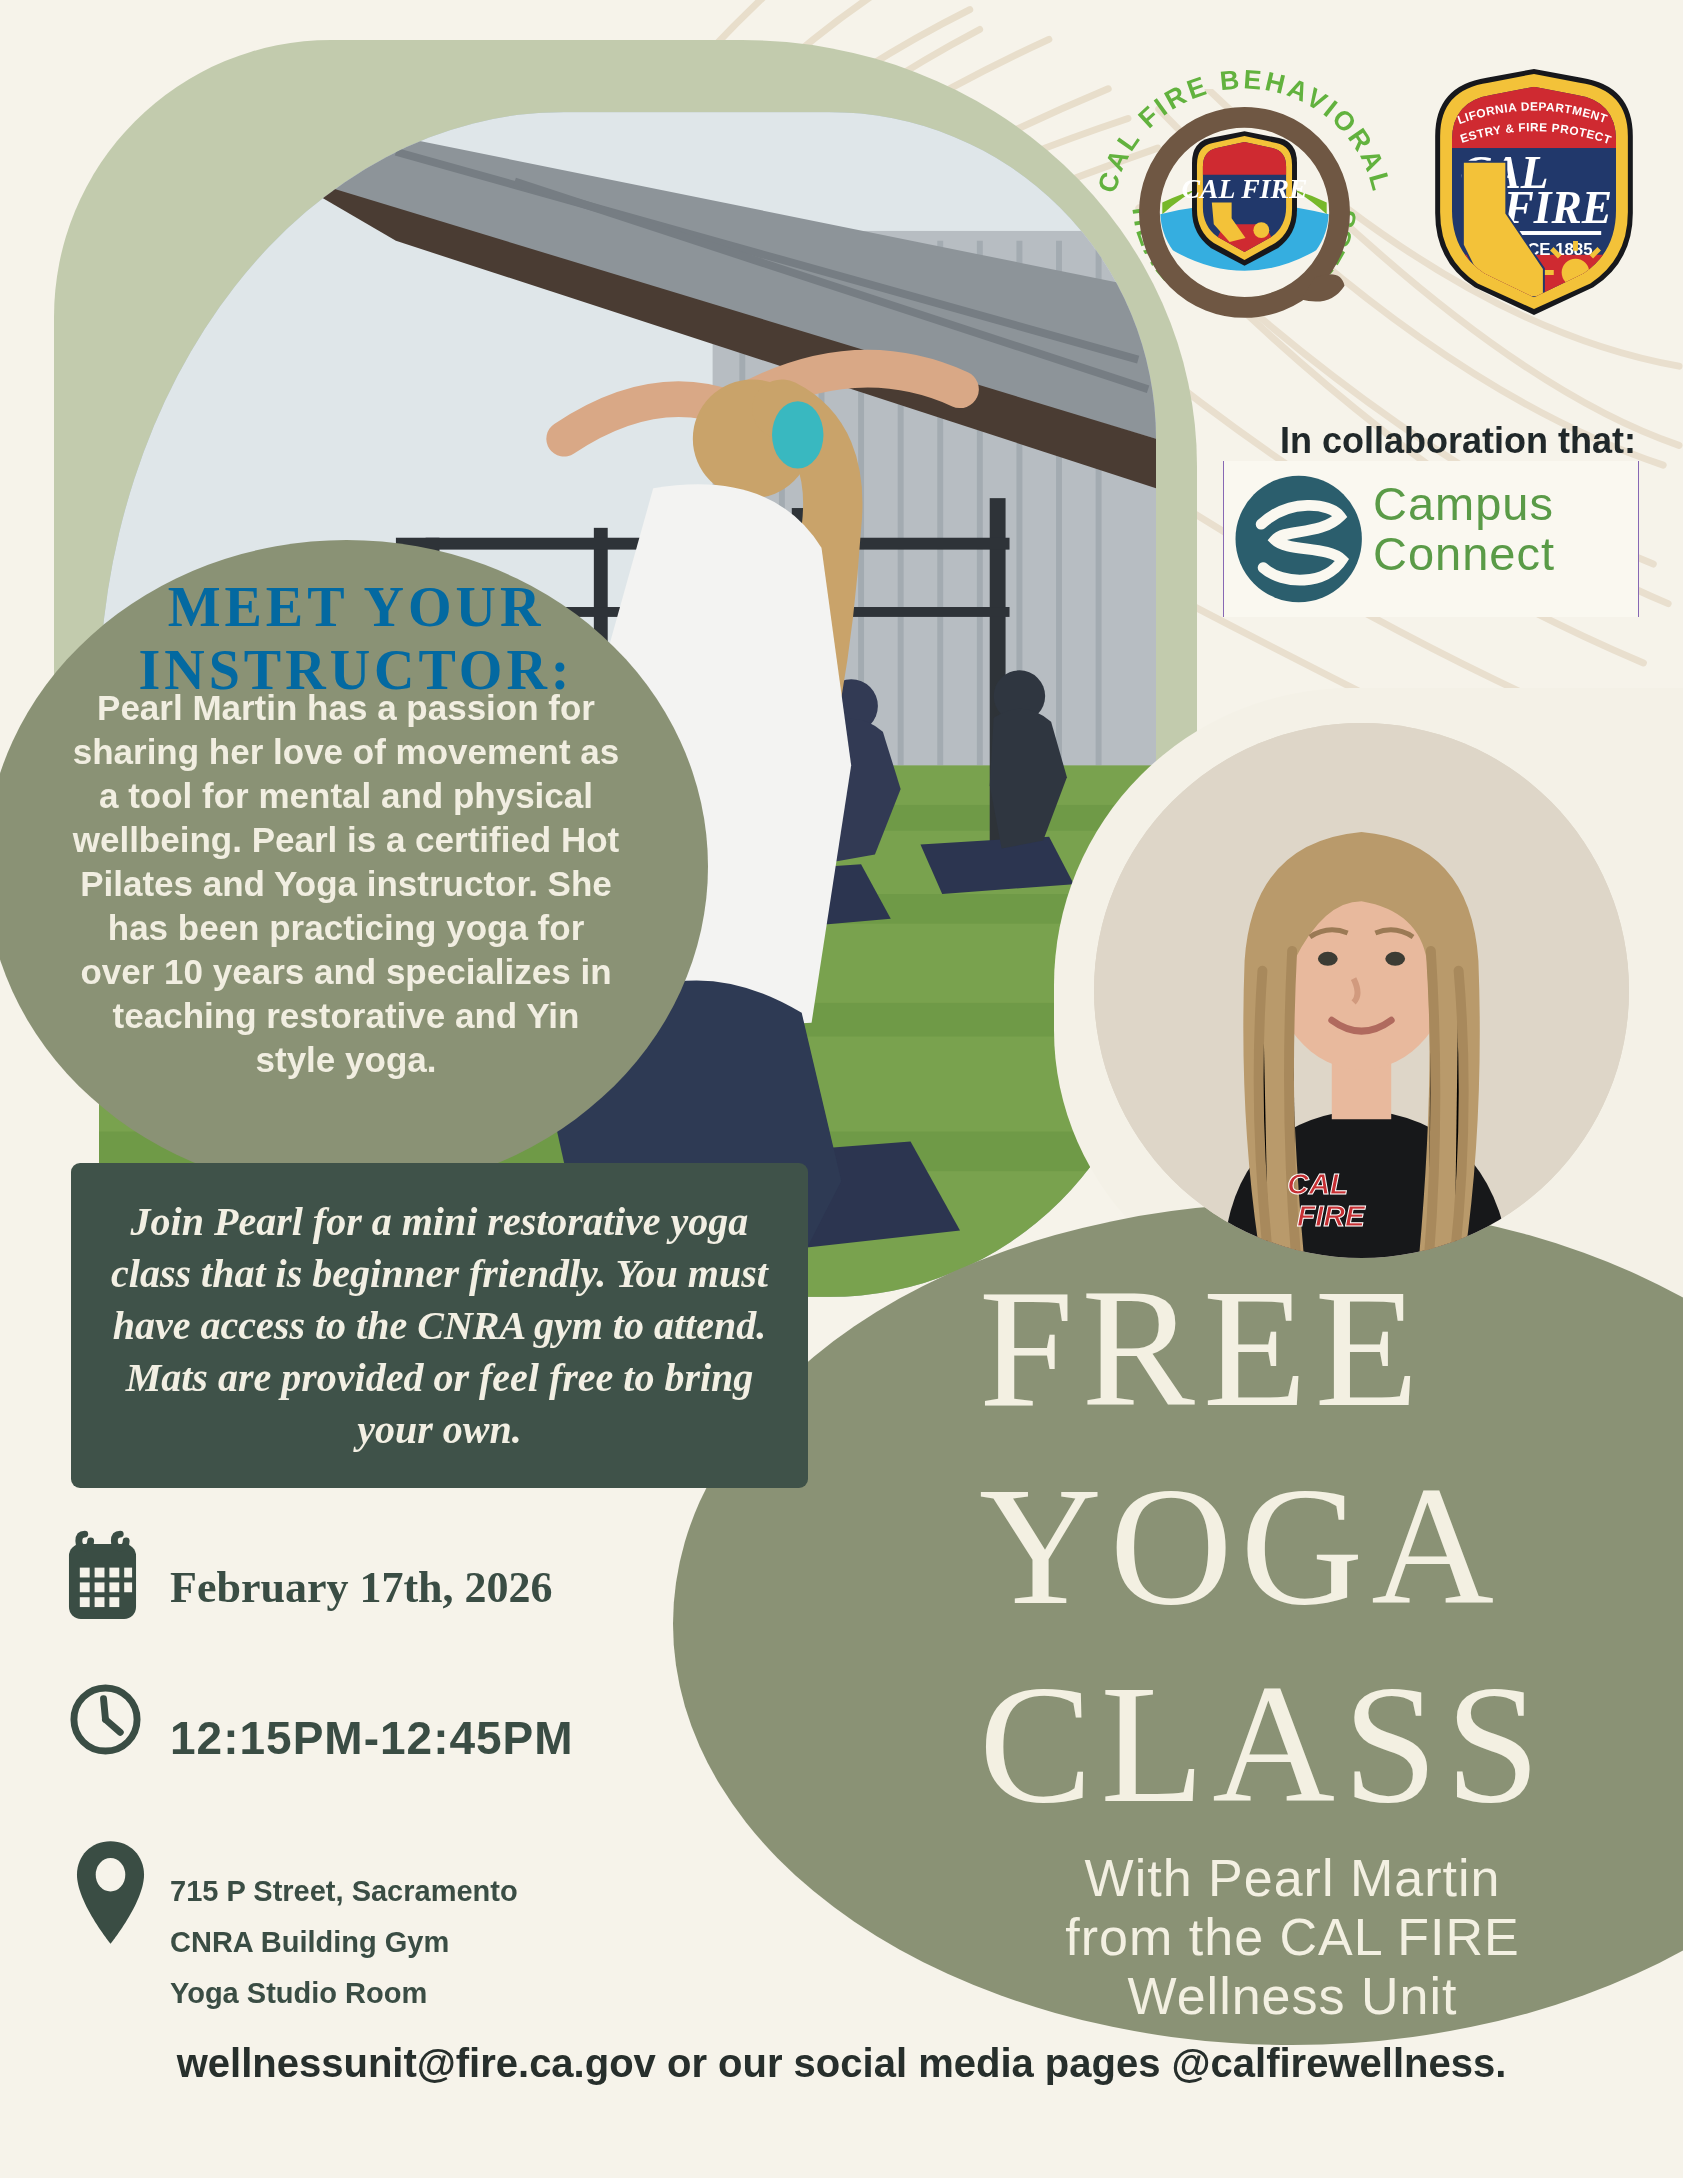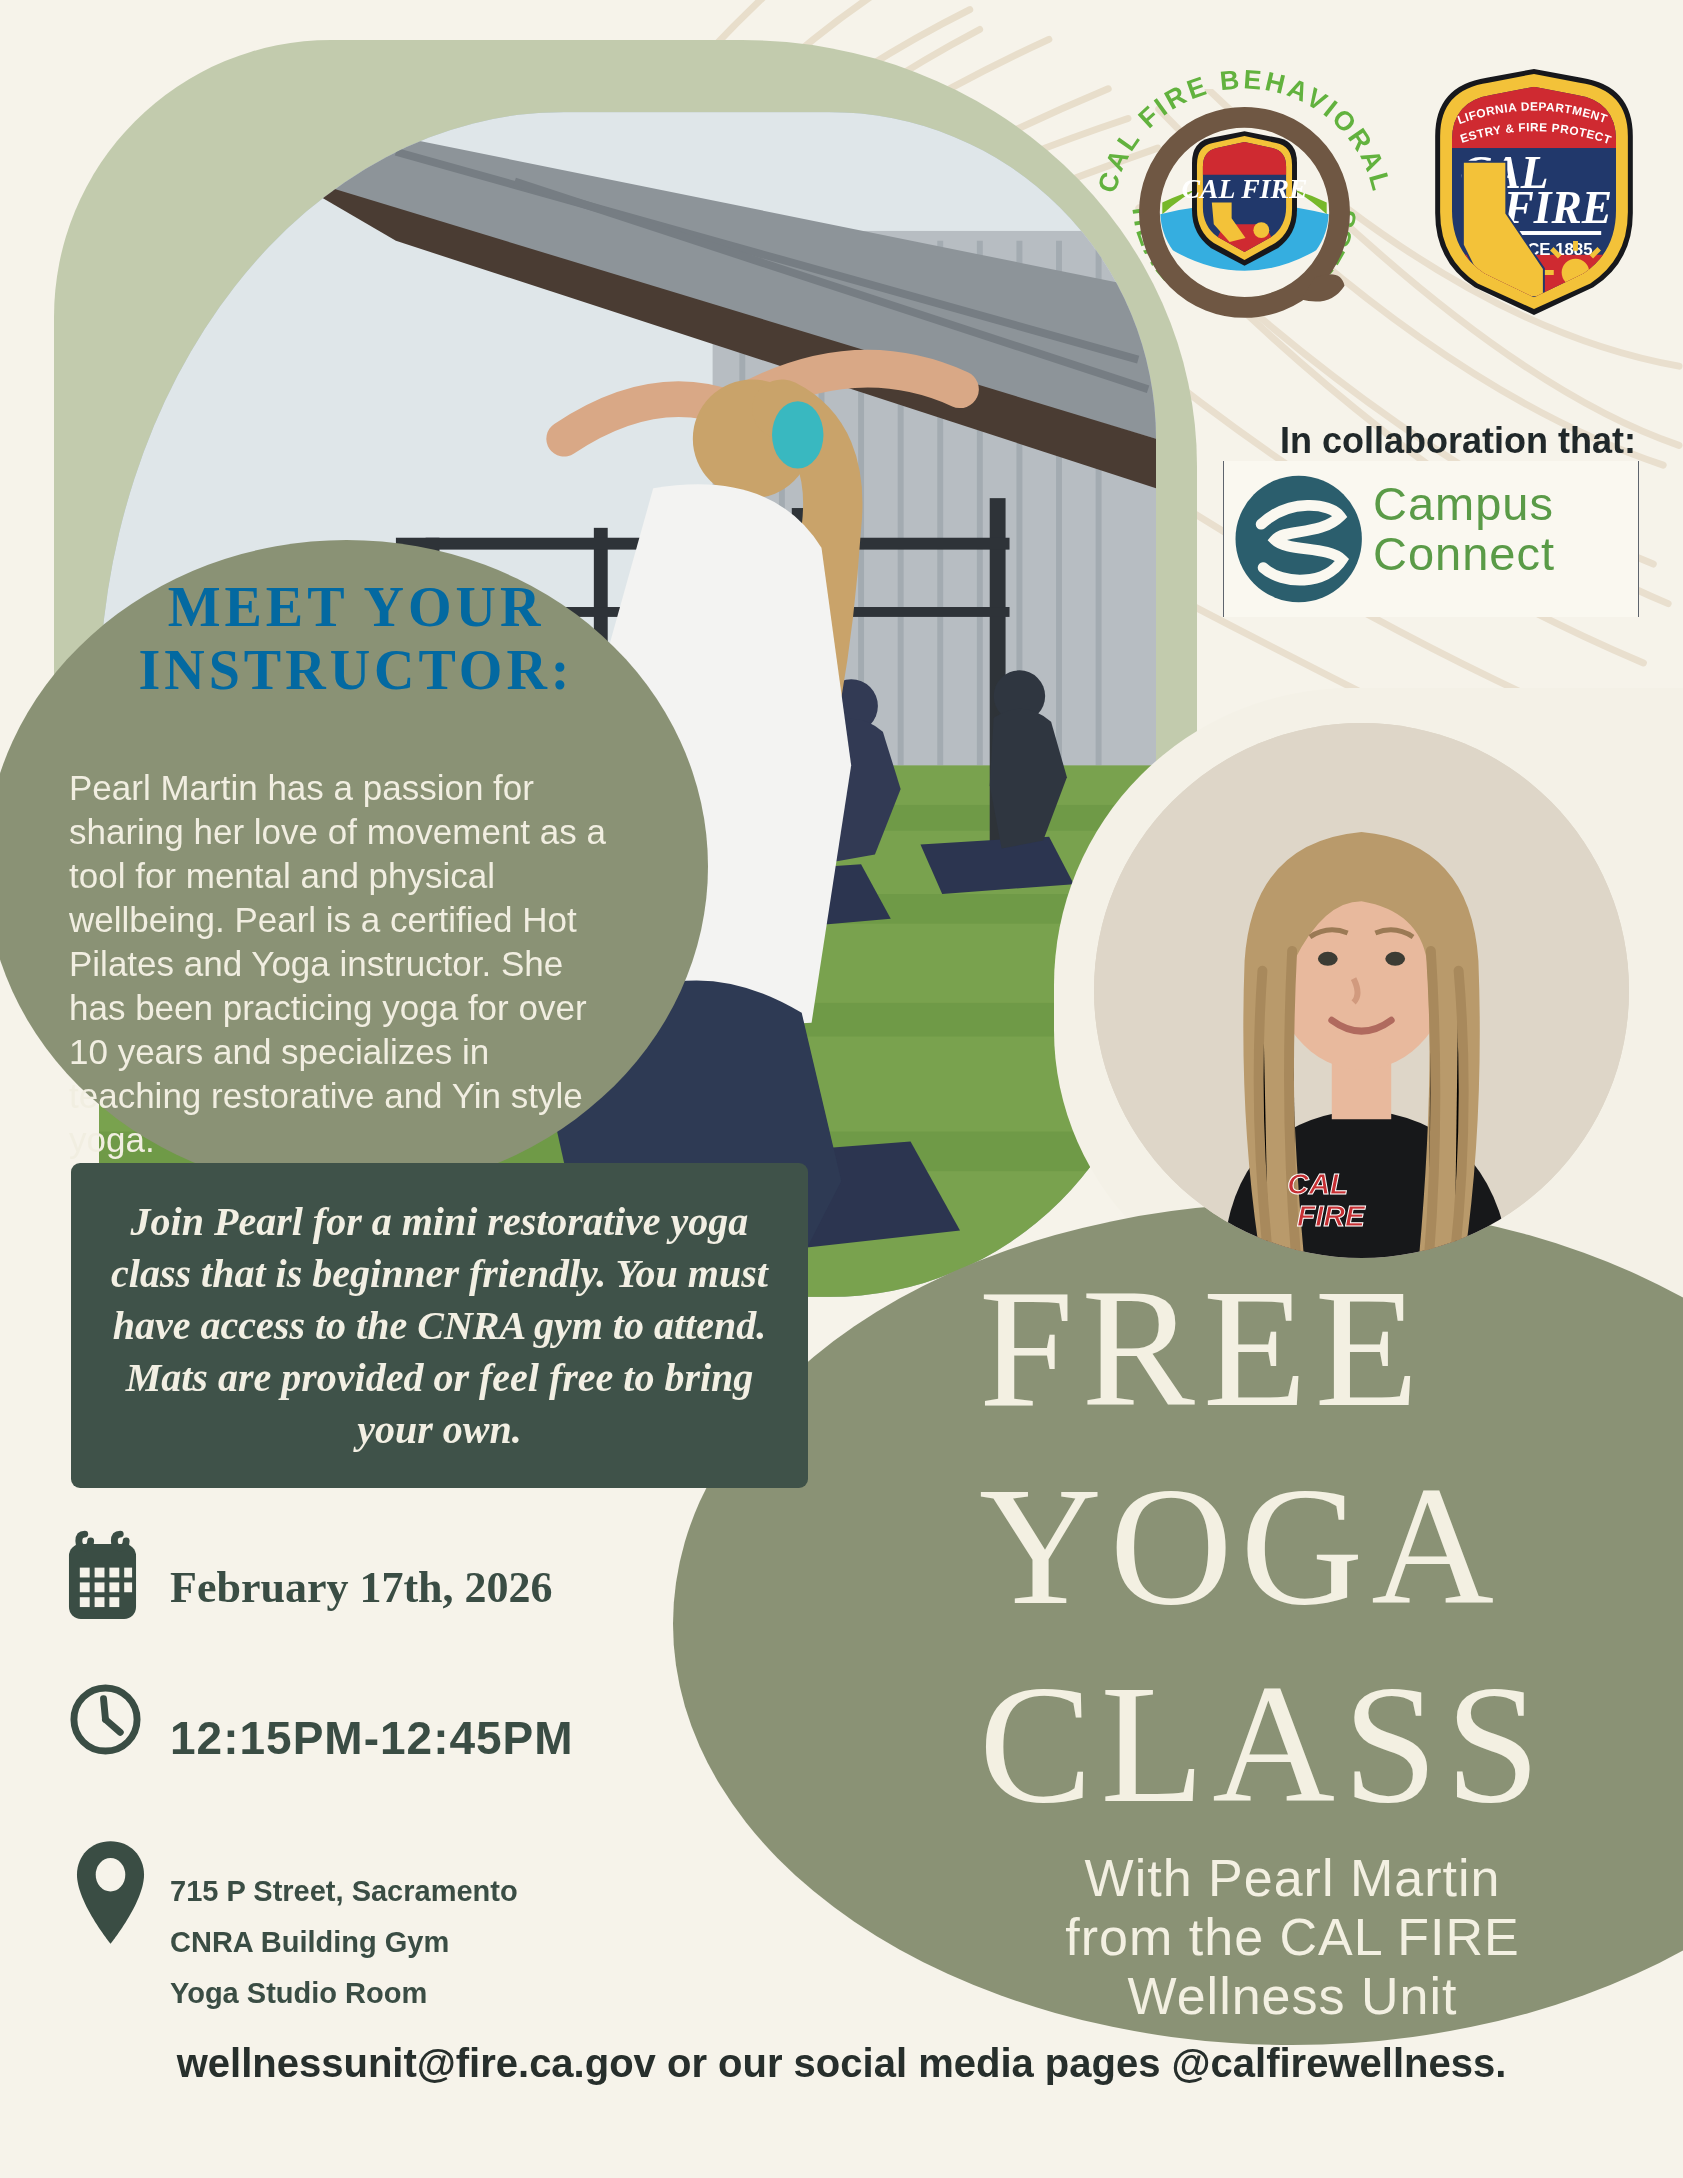--- a/index.html
+++ b/index.html
@@ -16,22 +16,22 @@
 
   
   #gym-photo{left:99px;top:112px;width:1057px;height:1185px;overflow:hidden;
     border-radius:465px 327px 327px 40px / 594px 327px 327px 40px;background:#9fb2a8;}
   #gym-photo svg{display:block;}
 
   
   #meet-ellipse{left:-15px;top:540px;width:723px;height:653px;border-radius:50%;background:#8a9275;}
   #meet-heading{left:59px;top:576px;width:594px;text-align:center;color:#0369a1;
     font-family:"Liberation Serif",serif;font-size:56px;line-height:63px;letter-spacing:4px;font-weight:700;}
-  #instructor-bio{left:69px;top:766px;width:554px;color:#f1eee1;
-    font-size:35px;line-height:44px;font-weight:normal;}
+  #instructor-bio{left:69px;top:686px;width:554px;text-align:center;color:#f1eee1;
+    font-size:35px;line-height:44px;font-weight:bold;}
 
   
   #portrait-blob{left:1054px;top:688px;width:673px;height:634px;background:#f4f1e7;
     border-radius:297px 0 0 46%;}
   #portrait-circle{left:1094px;top:723px;width:535px;height:535px;border-radius:50%;overflow:hidden;background:#ddd5c6;}
 
   
   #promo-ellipse{left:673px;top:1203px;width:1238px;height:842px;border-radius:50%;background:#8a9275;}
   #promo-title{left:979px;top:1249px;width:703px;text-align:left;color:#f3f0e2;
     font-family:"Liberation Serif",serif;font-size:170px;line-height:198px;letter-spacing:8px;font-weight:400;}
@@ -45,21 +45,21 @@
     font-family:"Liberation Serif",serif;font-style:italic;font-weight:bold;font-size:40px;line-height:52px;}
 
   
   .detail-text{color:#3a4d44;font-weight:bold;}
   #date-text{left:170px;top:1562px;font-family:"Liberation Serif",serif;font-size:44px;}
   #time-text{left:170px;top:1711px;font-size:46px;letter-spacing:1px;}
   #loc-text{left:170px;top:1866px;font-size:29px;line-height:51px;}
 
   
   #collab-label{right:47px;top:420px;font-size:36px;font-weight:bold;color:#20282a;}
-  #campus-box{left:1223px;top:461px;width:416px;height:156px;background:#0f172a;}
+  #campus-box{left:1223px;top:461px;width:416px;height:156px;background:#4c1d95;}
   #campus-text{position:absolute;left:150px;top:18px;color:#5a9b47;font-size:47px;line-height:50px;letter-spacing:1px;}
 
   
   #footer{left:0;top:2041px;width:1683px;text-align:center;color:#272f2c;font-weight:bold;
     font-size:40px;line-height:45px;}
 </style>
 </head>
 <body>
 
 <div id="poster">

